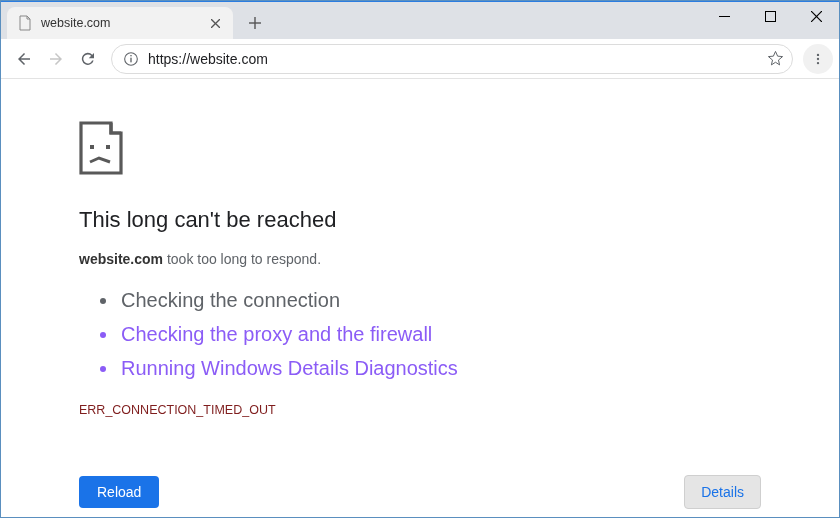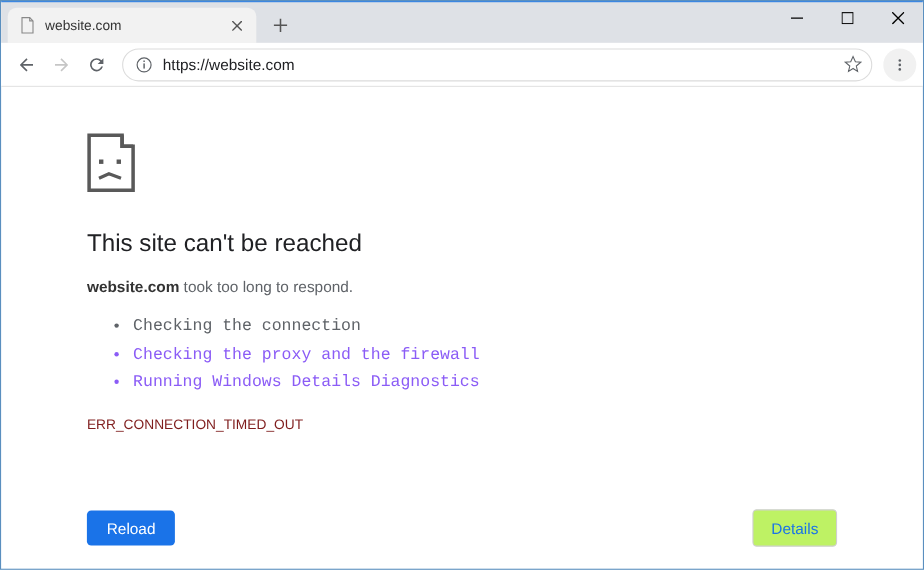--- a/index.html
+++ b/index.html
@@ -103,27 +103,27 @@
   }
 
   
   .content { padding:42px 0 0 78px; position:relative; height:calc(518px - 38px - 40px - 2px); }
   .sad-icon { margin-bottom:28px; }
   h1.title { font-size:22px; color:#202124; font-weight:500; margin:0 0 18px 0; }
   .msg { font-size:14px; color:#5f6368; margin:13px 0 16px 0; }
   .msg b { color:#333; font-weight:600; }
   .try-label { font-size:14px; color:#5f6368; margin:0 0 6px 0; }
   ul.suggestions { margin:0 0 18px 0; padding-left:40px; }
-  ul.suggestions li { font-size:15px; color:#5f6368; line-height:1.7; padding-left:2px;font-family:Liberation Mono, monospace; }
+  ul.suggestions li { font-size:20px; color:#5f6368; line-height:1.7; padding-left:2px; }
   ul.suggestions li.link { color:#8b5cf6; }
   .err-code { font-size:12.5px; color:#7f1d1d; }
 
-  .buttons { position:absolute; left:78px; right:78px; bottom:20px; display:flex; justify-content:space-between; align-items:center; }
+  .buttons { position:absolute; left:78px; right:78px; bottom:8px; display:flex; justify-content:space-between; align-items:center; }
   .reload-btn { background:#1a73e8; color:#fff; font-size:14px; border:none; border-radius:4px; padding:8px 18px; }
-  .details-btn { background:#bef264; color:#1a73e8; font-size:14px; border:1px solid #cfcfcf; border-radius:4px; padding:8px 16px; }
+  .details-btn { background:#e5e5e5; color:#1a73e8; font-size:14px; border:1px solid #cfcfcf; border-radius:4px; padding:8px 16px; }
 </style>
 </head>
 <body>
 
 <div class="top-accent"></div>
 
 <div class="window-controls">
   <div class="win-btn">
     <svg width="11" height="11" viewBox="0 0 11 11">
         <line x1="0" y1="5.5" x2="11" y2="5.5" stroke="#000" stroke-width="1"></line>
@@ -214,21 +214,21 @@
   <div class="sad-icon">
     <svg width="50" height="54" viewBox="0 0 50 54">
       <path d="M2 2 H32 L32 12 L42 12 V52 H2 Z" fill="none" stroke="#595959" stroke-width="3.2" stroke-linejoin="miter"></path>
       <path d="M32 2 V12 H42" fill="none" stroke="#595959" stroke-width="3.2"></path>
       <rect x="11" y="24" width="4" height="4" fill="#595959"></rect>
       <rect x="27" y="24" width="4" height="4" fill="#595959"></rect>
       <path d="M11 41 L20 37 L31 41" fill="none" stroke="#595959" stroke-width="3"></path>
     </svg>
   </div>
 
-  <h1 class="title">This site can't be reached</h1>
+  <h1 class="title">This long can't be reached</h1>
 
   <p class="msg">
     <b>website.com</b><span> took too long to respond.</span>
   </p>
 
 
   <ul class="suggestions">
     <li>Checking the connection</li>
     <li class="link">Checking the proxy and the firewall</li>
     <li class="link">Running Windows Details Diagnostics</li>

